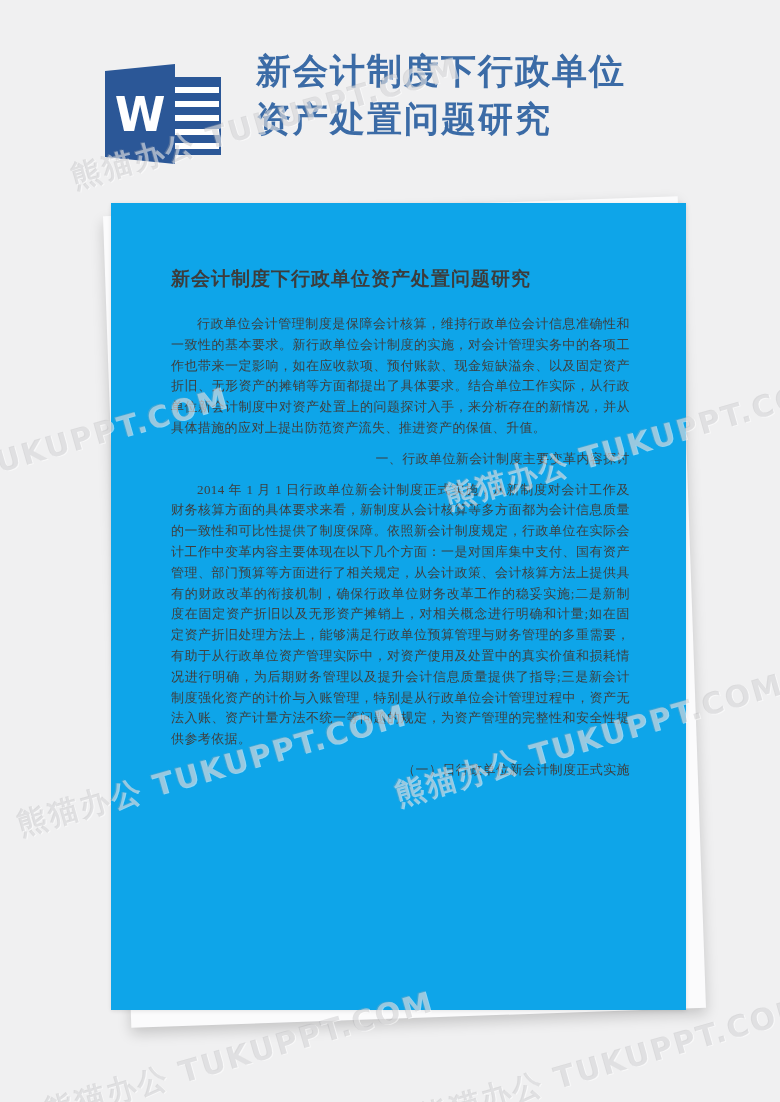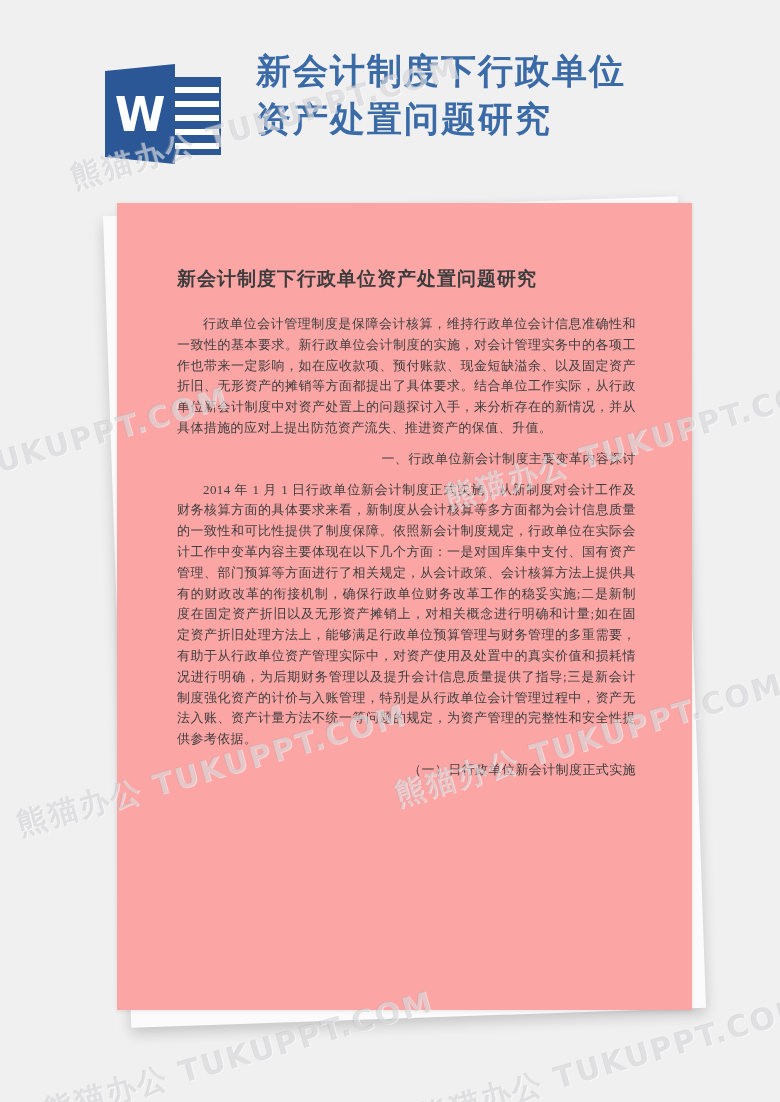--- a/index.html
+++ b/index.html
@@ -37,22 +37,22 @@
   .header-title .tline{display:block;}
 
   
   .sheet-behind{
     position:absolute;left:117px;top:206px;width:575px;height:812px;
     background:#fbfbfc;
     transform:rotate(-2deg);
     box-shadow:0 6px 14px rgba(0,0,0,0.18);
   }
   .paper{
-    position:absolute;left:117px;top:203px;width:575px;height:807px;
-    background:#fca5a5;
+    position:absolute;left:111px;top:203px;width:575px;height:807px;
+    background:#0ea5e9;
     box-shadow:0 1px 4px rgba(0,0,0,0.10);
     box-sizing:border-box;
     padding:63px 56px 0 60px;
     overflow:hidden;
   }
   .doc-title{
     margin:0 0 22px 0;
     font-size:19px;font-weight:600;color:#3c3c3c;
     letter-spacing:1px;
   }

